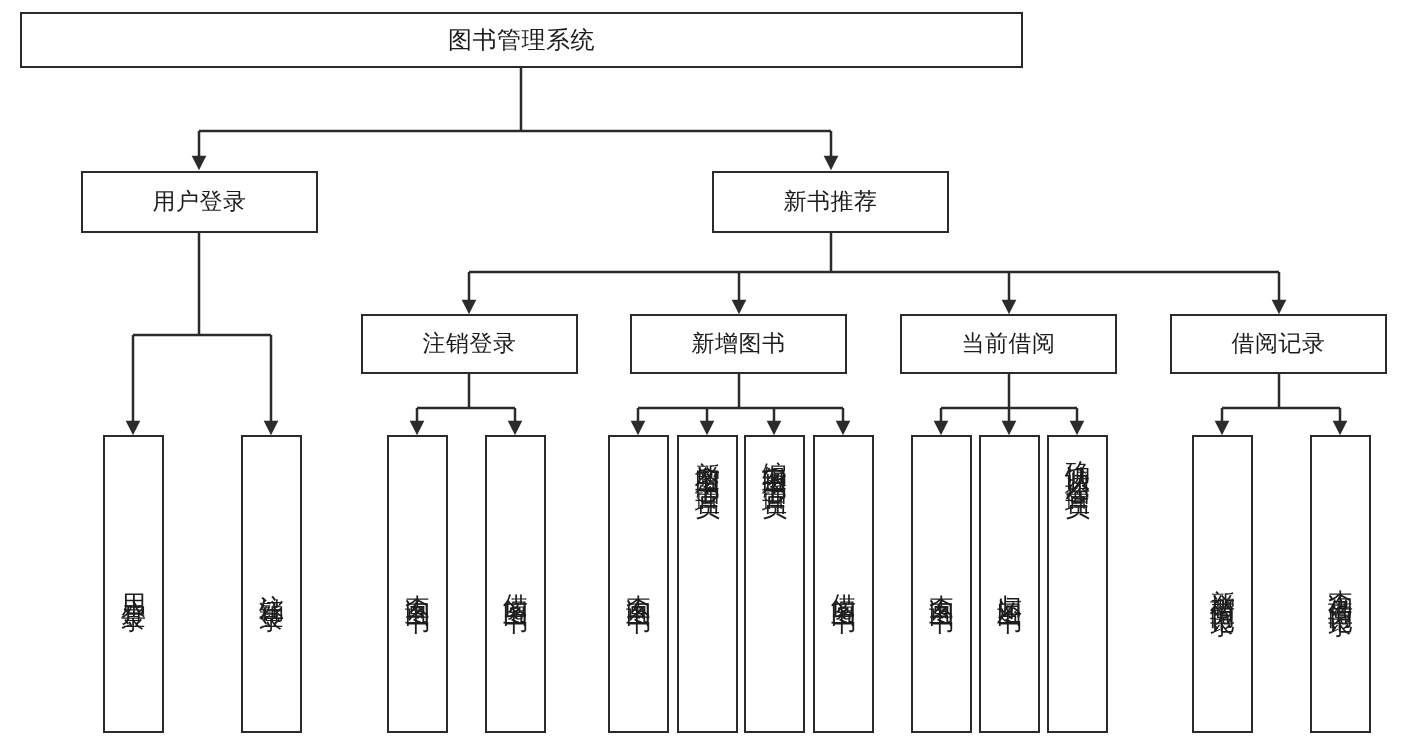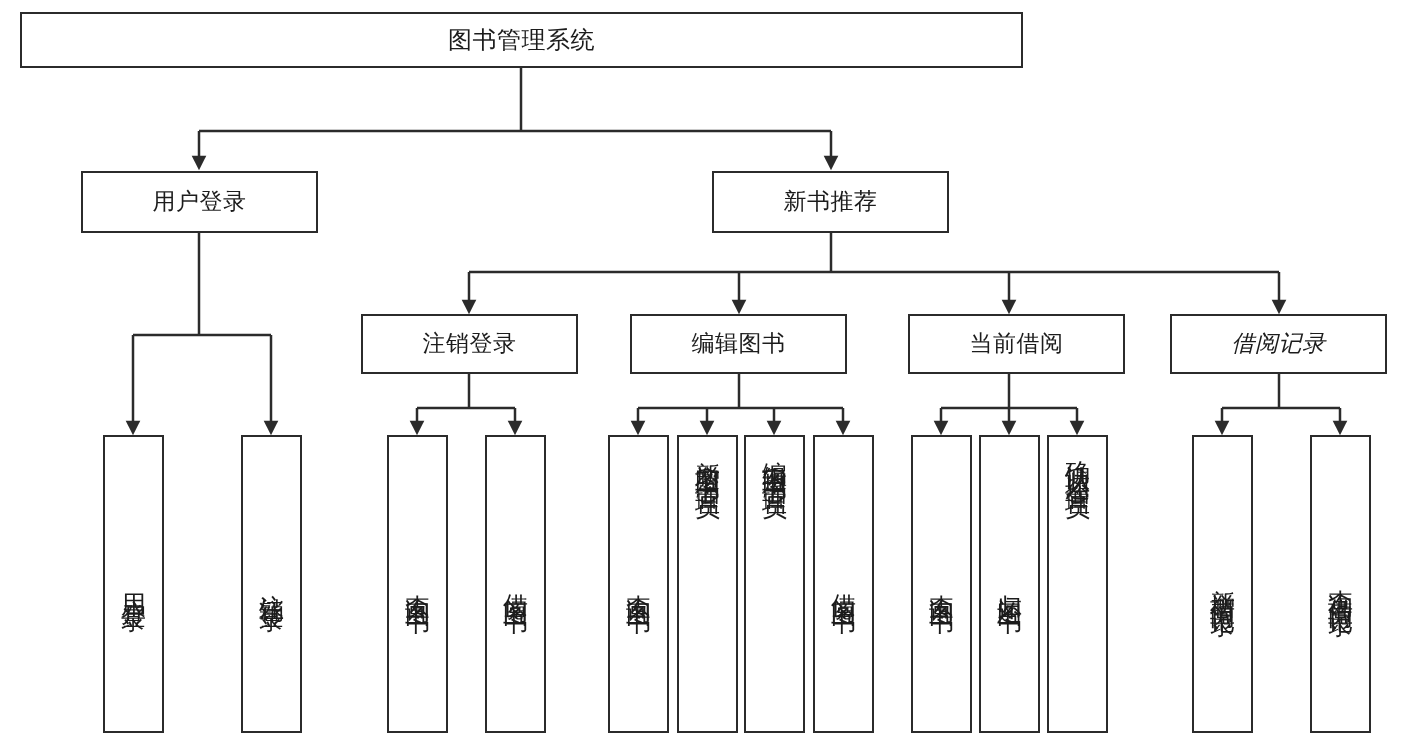--- a/index.html
+++ b/index.html
@@ -141,26 +141,26 @@
     <span class="node-label">用户登录</span>
   </div>
   <div class="node horiz" style="left:712px; top:171px; width:237px; height:62px;">
     <span class="node-label">新书推荐</span>
   </div>
 
   <div class="node horiz" style="left:361px; top:314px; width:217px; height:60px;">
     <span class="node-label">注销登录</span>
   </div>
   <div class="node horiz" style="left:630px; top:314px; width:217px; height:60px;">
-    <span class="node-label">编辑图书</span>
-  </div>
-  <div class="node horiz" style="left:900px; top:314px; width:217px; height:60px;margin-left:8px;">
+    <span class="node-label">新增图书</span>
+  </div>
+  <div class="node horiz" style="left:900px; top:314px; width:217px; height:60px;">
     <span class="node-label">当前借阅</span>
   </div>
-  <div class="node horiz" style="left:1170px; top:314px; width:217px; height:60px;font-style:italic;">
+  <div class="node horiz" style="left:1170px; top:314px; width:217px; height:60px;">
     <span class="node-label">借阅记录</span>
   </div>
 
   <div class="node vert align-mid" style="left:103px; top:435px; width:61px; height:298px;">
     <span class="node-label">用户登录</span>
   </div>
   <div class="node vert align-mid" style="left:241px; top:435px; width:61px; height:298px;">
     <span class="node-label">注销登录</span>
   </div>
 

